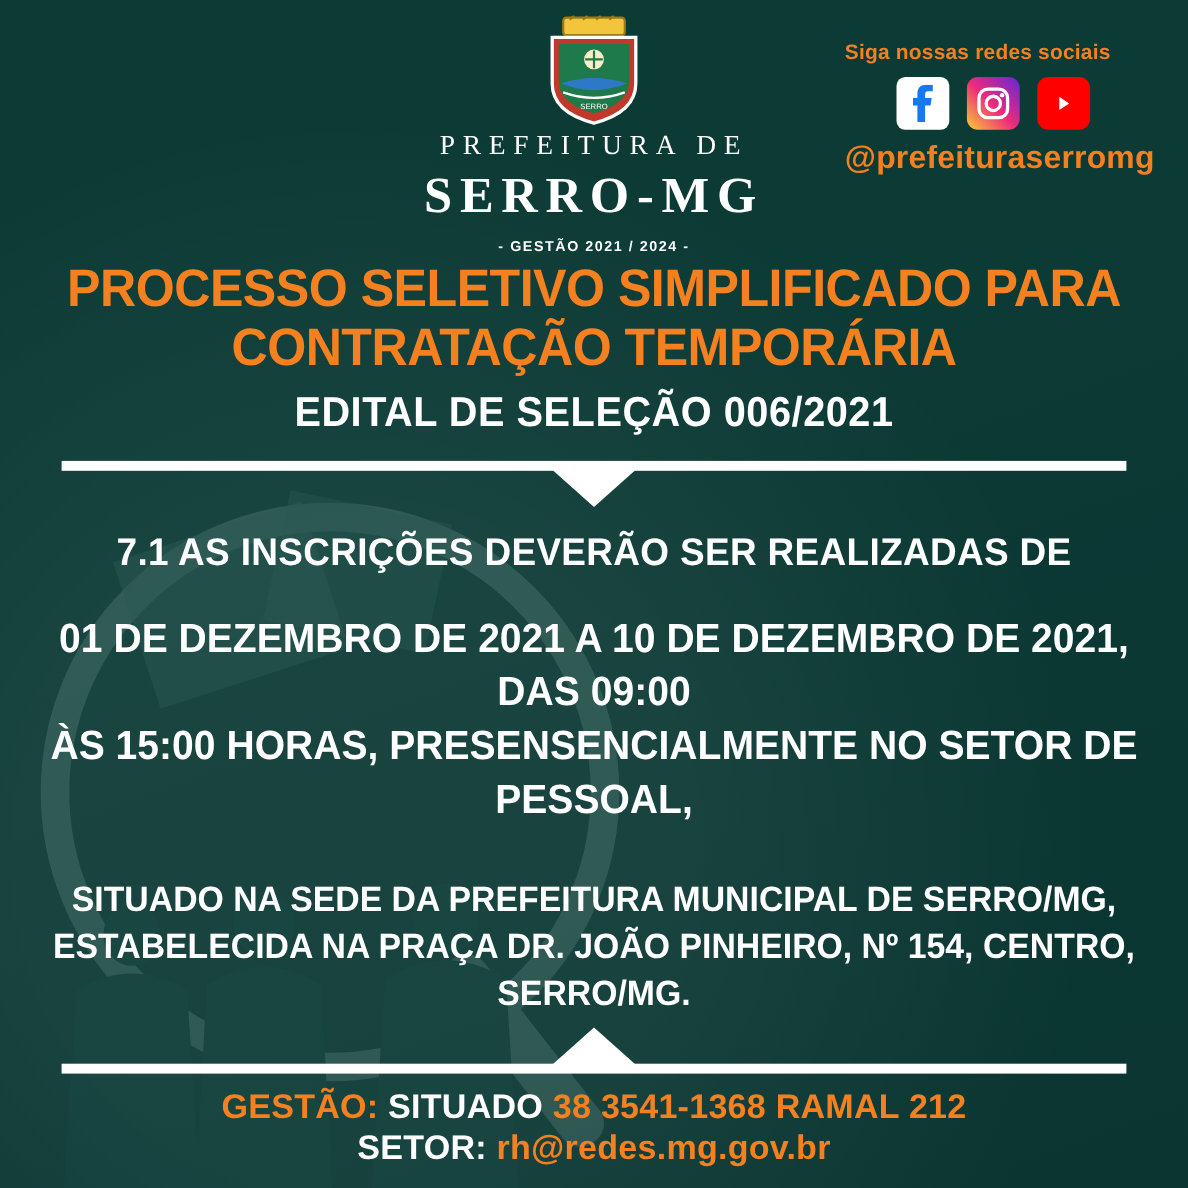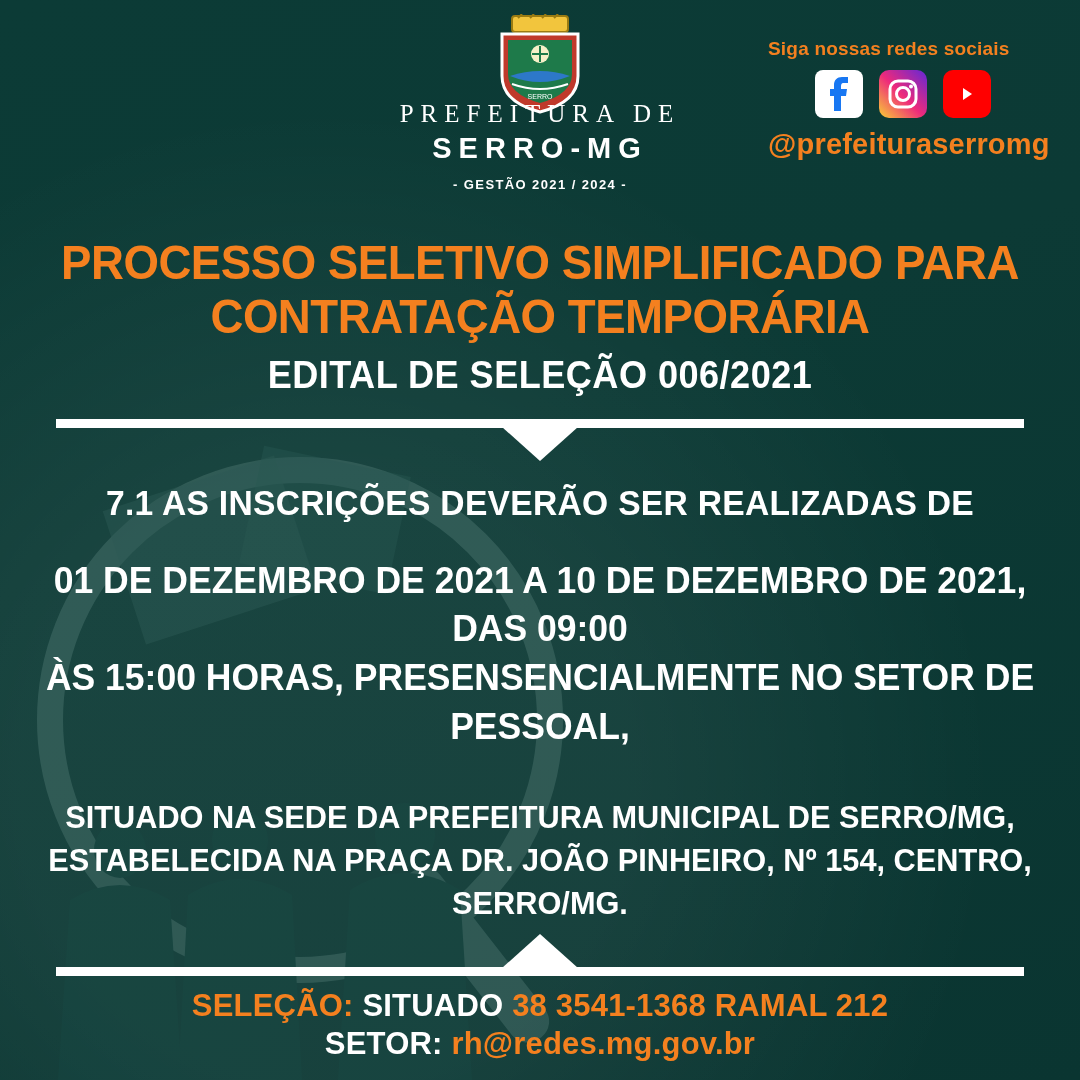--- a/index.html
+++ b/index.html
@@ -42,37 +42,37 @@
   .crest {
     position: absolute;
     left: 50%;
     transform: translateX(-50%);
     top: 14px;
     width: 92px;
     height: 100px;
   }
   .brand {
     position: absolute;
-    top: 100px;
+    top: 119px;
     left: 0;
     width: 1080px;
     text-align: center;
     color: #ffffff;
   }
   .brand .line1 {
     font-size: 25px;
     letter-spacing: 7px;
     font-weight: 400;
     font-family: "Liberation Serif", serif;
   }
   .brand .line2 {
-    font-size: 29px;
+    font-size: 46px;
     letter-spacing: 7px;
     font-weight: 700;
-    font-family: Liberation Sans, sans-serif;
+    font-family: Liberation Serif, serif;
     margin-top: 4px;
   }
   .brand .line3 {
     font-size: 13px;
     letter-spacing: 1.4px;
     font-weight: 700;
     margin-top: 12px;
   }
 
   
@@ -302,21 +302,21 @@
     <div class="b-address" style="margin-top:0">SERRO/MG.</div>
   </div>
 
   <div class="divider flip" style="position:absolute; left:56px; bottom:104px; margin:0;">
     <div class="bar"></div>
     <div class="notch"></div>
   </div>
 
   <div class="footer">
     <div class="foot-line">
-      <span class="orange">SELEÇÃO:</span>
+      <span class="orange">GESTÃO:</span>
       <span class="white">SITUADO</span>
       <span class="orange">38 3541-1368 RAMAL 212</span>
     </div>
     <div class="foot-line">
       <span class="white">SETOR:</span>
       <span class="orange">rh@redes.mg.gov.br</span>
     </div>
   </div>
 
 </div>

